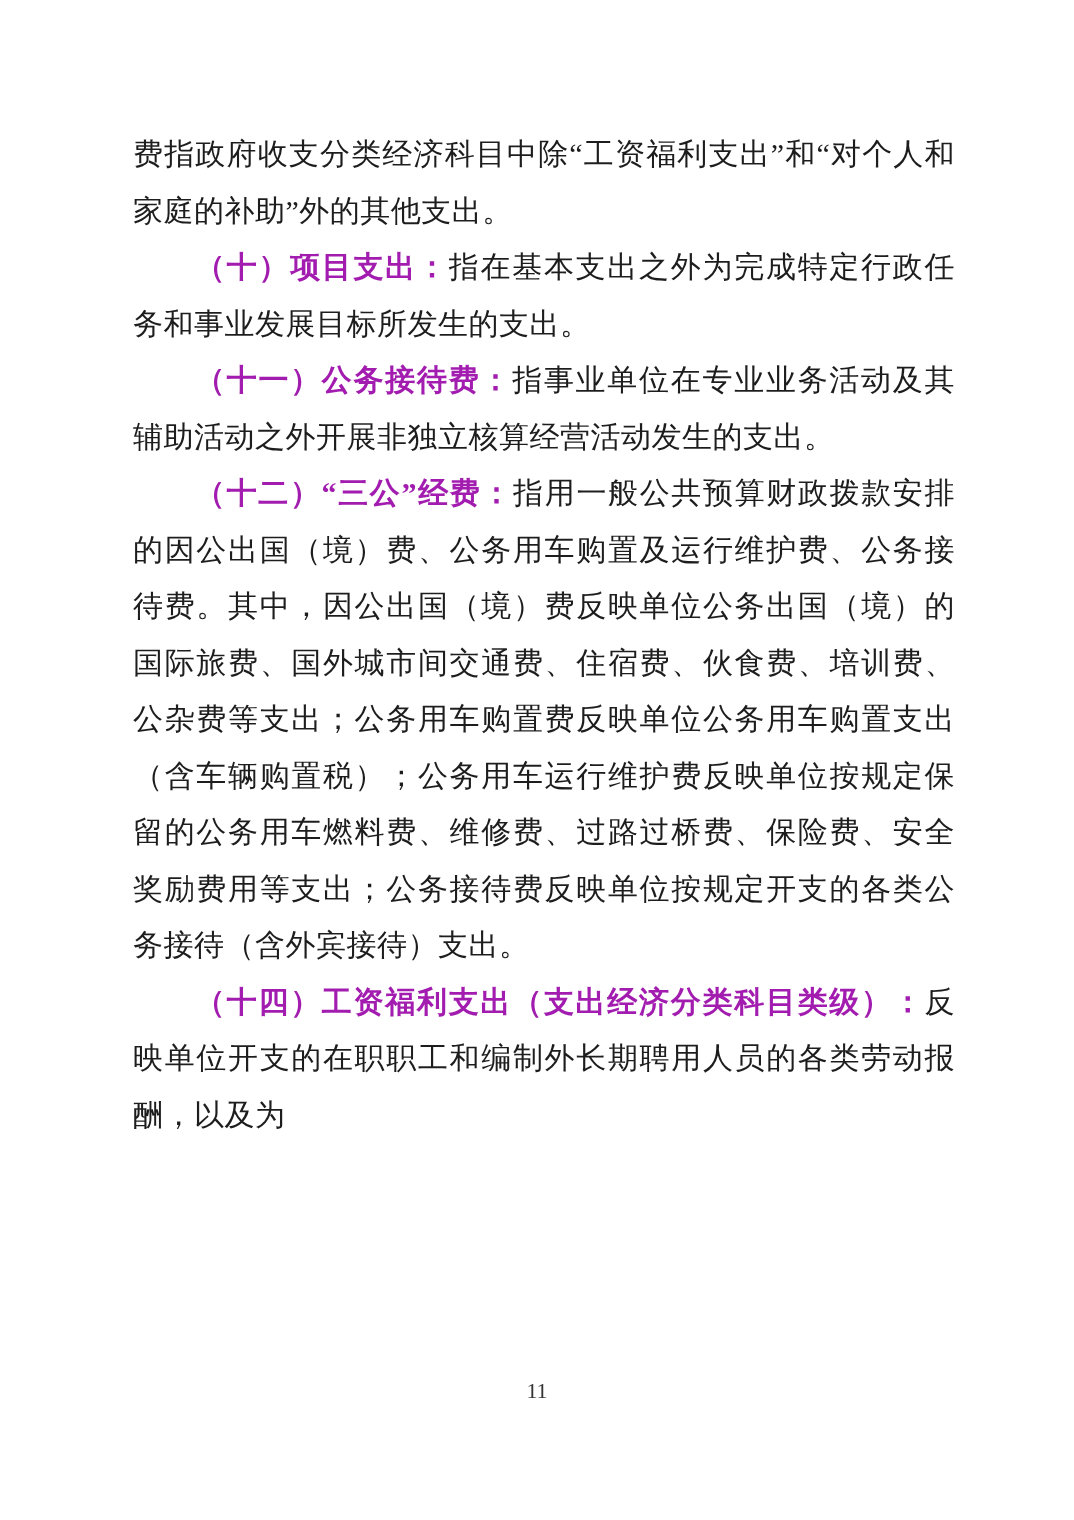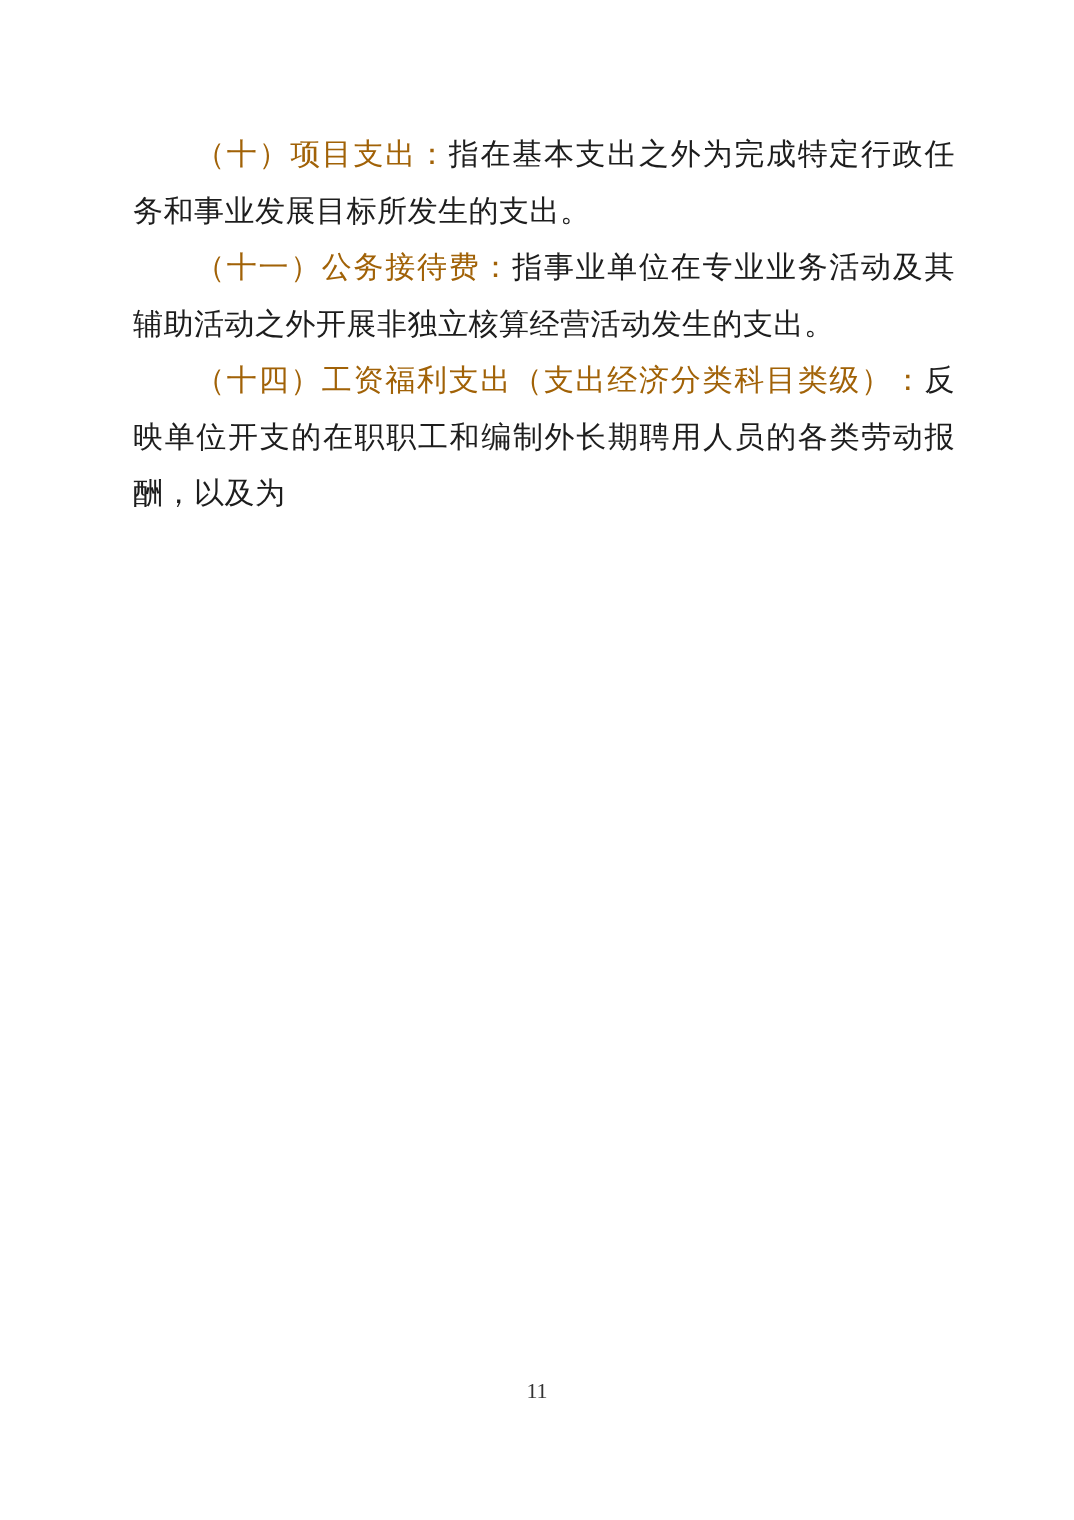--- a/index.html
+++ b/index.html
@@ -29,45 +29,47 @@
     line-height: 56.5px;
     color: #1d1d1d;
     text-align: justify;
     text-justify: inter-ideograph;
     letter-spacing: 0.5px;
   }
   p.para.indent {
     text-indent: 62px;
   }
   .term {
-    font-weight: 400;
-    color: #a16207;
+    font-weight: 700;
+    color: #a21caf;
   }
   .page-number {
     position: absolute;
     left: 0;
     right: 0;
     top: 1378px;
     text-align: center;
     font-family: "Liberation Serif", "DejaVu Serif", serif;
     font-size: 22px;
     color: #333333;
   }
 </style>
 </head>
 <body>
 
 <div class="page">
   <div class="content">
 
+    <p class="para"><span class="term"></span><span>费指政府收支分类经济科目中除“工资福利支出”和“对个人和家庭的补助”外的其他支出。</span></p>
 
     <p class="para indent"><span class="term">（十）项目支出：</span><span>指在基本支出之外为完成特定行政任务和事业发展目标所发生的支出。</span></p>
 
     <p class="para indent"><span class="term">（十一）公务接待费：</span><span>指事业单位在专业业务活动及其辅助活动之外开展非独立核算经营活动发生的支出。</span></p>
 
+    <p class="para indent"><span class="term">（十二）“三公”经费：</span><span>指用一般公共预算财政拨款安排的因公出国（境）费、公务用车购置及运行维护费、公务接待费。其中，因公出国（境）费反映单位公务出国（境）的国际旅费、国外城市间交通费、住宿费、伙食费、培训费、公杂费等支出；公务用车购置费反映单位公务用车购置支出（含车辆购置税）；公务用车运行维护费反映单位按规定保留的公务用车燃料费、维修费、过路过桥费、保险费、安全奖励费用等支出；公务接待费反映单位按规定开支的各类公务接待（含外宾接待）支出。</span></p>
 
 
     <p class="para indent"><span class="term">（十四）工资福利支出（支出经济分类科目类级）：</span><span>反映单位开支的在职职工和编制外长期聘用人员的各类劳动报酬，以及为</span></p>
 
   </div>
 
   <div class="page-number">11</div>
 </div>
 
 </body></html>

